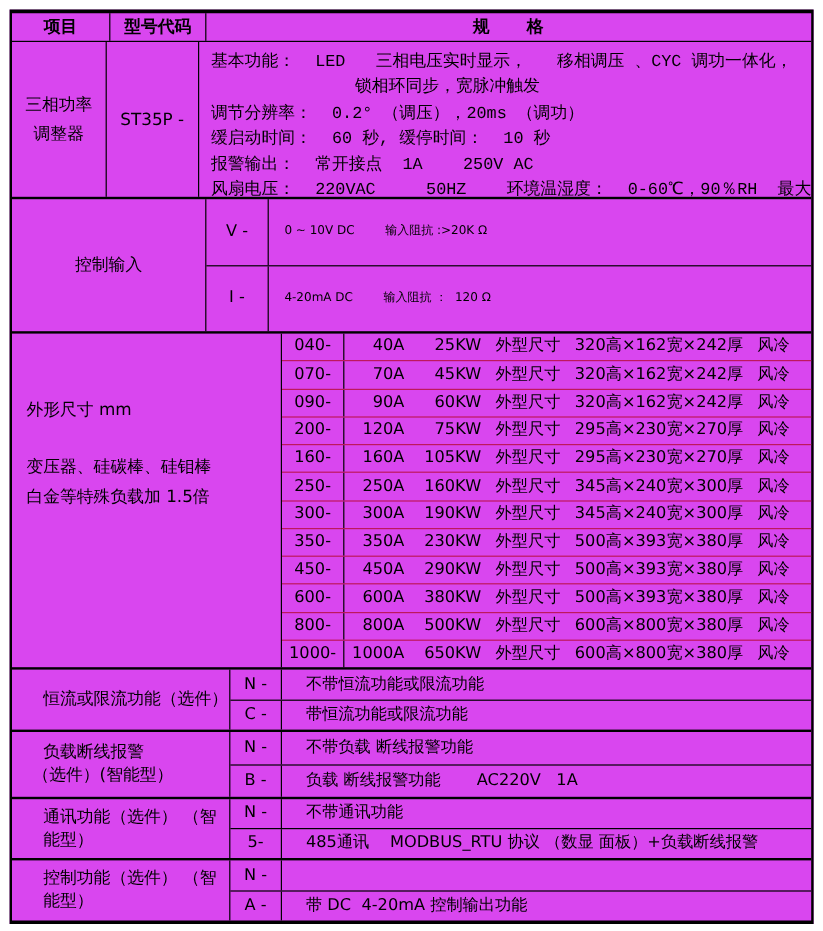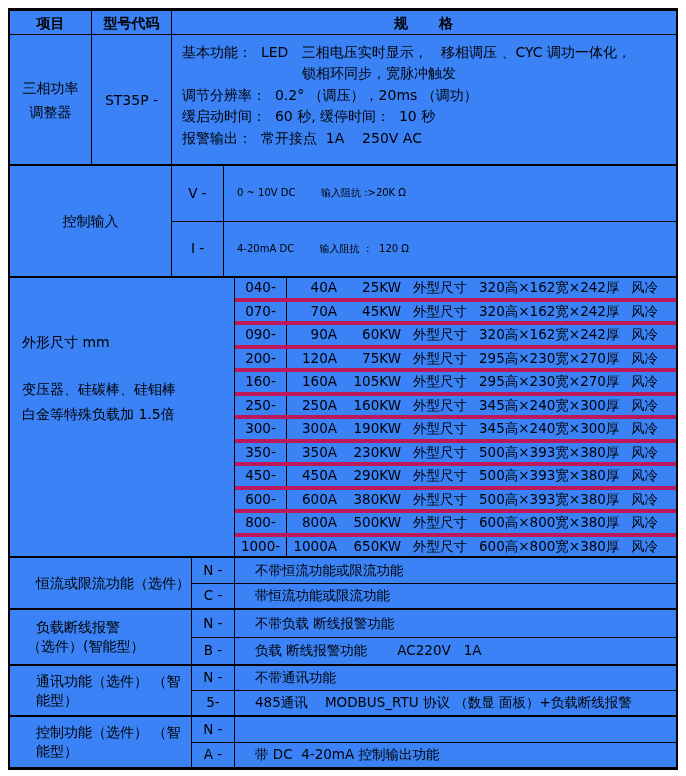--- a/index.html
+++ b/index.html
@@ -1,54 +1,54 @@
 <!DOCTYPE html>
 <html><head>
 <meta charset="utf-8">
 <style>
   html,body{margin:0;padding:0;background:#ffffff;}
   body{width:686px;height:776px;position:relative;font-family:"DejaVu Sans",sans-serif;color:#000;-webkit-font-smoothing:antialiased;}
   .tbl{position:absolute;left:8px;top:8px;width:670px;height:762px;box-sizing:border-box;
-       border:2px solid #000;border-top-width:3px;border-bottom-width:3px;background:#3b82f6;
+       border:2px solid #000;border-top-width:3px;border-bottom-width:3px;background:#d946ef;
        display:flex;flex-direction:column;font-size:14px;line-height:1;}
   .section{display:flex;box-sizing:border-box;border-bottom:2px solid #000;}
   .hdr-row{height:24px;border-bottom:1px solid #000;font-weight:bold;}
   .s1{height:131px;}
   .s2{height:112px;}
   .s3{height:280px;}
   .g0{height:52px;}
   .g1{height:56px;}
   .g2{height:51px;}
   .g3{height:50px;border-bottom:none;}
   .cell{display:flex;align-items:center;justify-content:center;box-sizing:border-box;}
   .brd{border-right:1px solid #000;}
   .cA{width:82px;}
   .cB{width:80px;}
   .cC{flex:1;}
   .spec-hdr{white-space:pre;letter-spacing:1px;}
   
   .prod-name{flex-direction:column;line-height:24px;}
-  .spec-lines{flex:1;padding:6px 0 0 10px;box-sizing:border-box;}
+  .spec-lines{flex:1;padding:6px 0 0 10px;box-sizing:border-box;font-family:Liberation Mono, monospace;}
   .spec-line{height:21.5px;display:flex;align-items:center;white-space:pre;}
   .spec-line.ind{padding-left:120px;}
   
   .lab162{width:162px;}
   .subrows{flex:1;display:flex;flex-direction:column;}
   .vrow{flex:1;display:flex;box-sizing:border-box;border-bottom:1px solid #000;}
   .subrows .vrow:last-child{border-bottom:none;}
   .code52{width:52px;}
   .code43{width:43px;}
   .codecell{display:flex;align-items:center;justify-content:center;box-sizing:border-box;
             border-right:1px solid #000;font-size:13.5px;white-space:pre;}
   .vspec{flex:1;display:flex;align-items:center;padding-left:13px;white-space:pre;font-size:10px;}
   
   .lab225{width:225px;align-items:flex-start;}
   .dims-label{padding:52px 0 0 12px;line-height:25px;}
   .dims-label .dl2{margin-top:22px;}
-  .drow{flex:1;display:flex;box-sizing:border-box;border-bottom:4px solid #be185d;}
+  .drow{flex:1;display:flex;box-sizing:border-box;border-bottom:1px solid #be185d;}
   .subrows .drow:last-child{border-bottom:none;}
   .dspec{flex:1;display:flex;align-items:center;font-size:13.5px;}
   .d-amp{display:inline-block;width:50px;text-align:right;}
   .d-kw{display:inline-block;width:56px;text-align:right;margin-left:8px;}
   .d-lab{margin-left:12px;}
   .d-dim{display:inline-block;width:152px;margin-left:12px;}
   .d-cool{margin-left:0;}
   
   .olab{width:182px;border-right:1px solid #000;display:flex;flex-direction:column;
         justify-content:center;box-sizing:border-box;line-height:19px;}
@@ -74,20 +74,21 @@
       <div>三相功率</div>
       <div>调整器</div>
     </div>
     <div class="cell cB brd">ST35P -</div>
     <div class="spec-lines">
       <div class="spec-line">基本功能：  LED   三相电压实时显示，   移相调压 、CYC 调功一体化，</div>
       <div class="spec-line ind">锁相环同步，宽脉冲触发</div>
       <div class="spec-line">调节分辨率：  0.2° （调压），20ms （调功）</div>
       <div class="spec-line">缓启动时间：  60 秒, 缓停时间：  10 秒</div>
       <div class="spec-line">报警输出：  常开接点  1A    250V AC</div>
+      <div class="spec-line">风扇电压：  220VAC     50HZ    环境温湿度：  0-60℃，90％RH  最大</div>
     </div>
   </div>
 
   <div class="section s2">
     <div class="cell lab162 brd">控制输入</div>
     <div class="subrows">
       <div class="vrow">
         <div class="codecell code52">V -</div>
         <div class="vspec">0 ~ 10V DC        输入阻抗 :&gt;20K Ω</div>
       </div>

